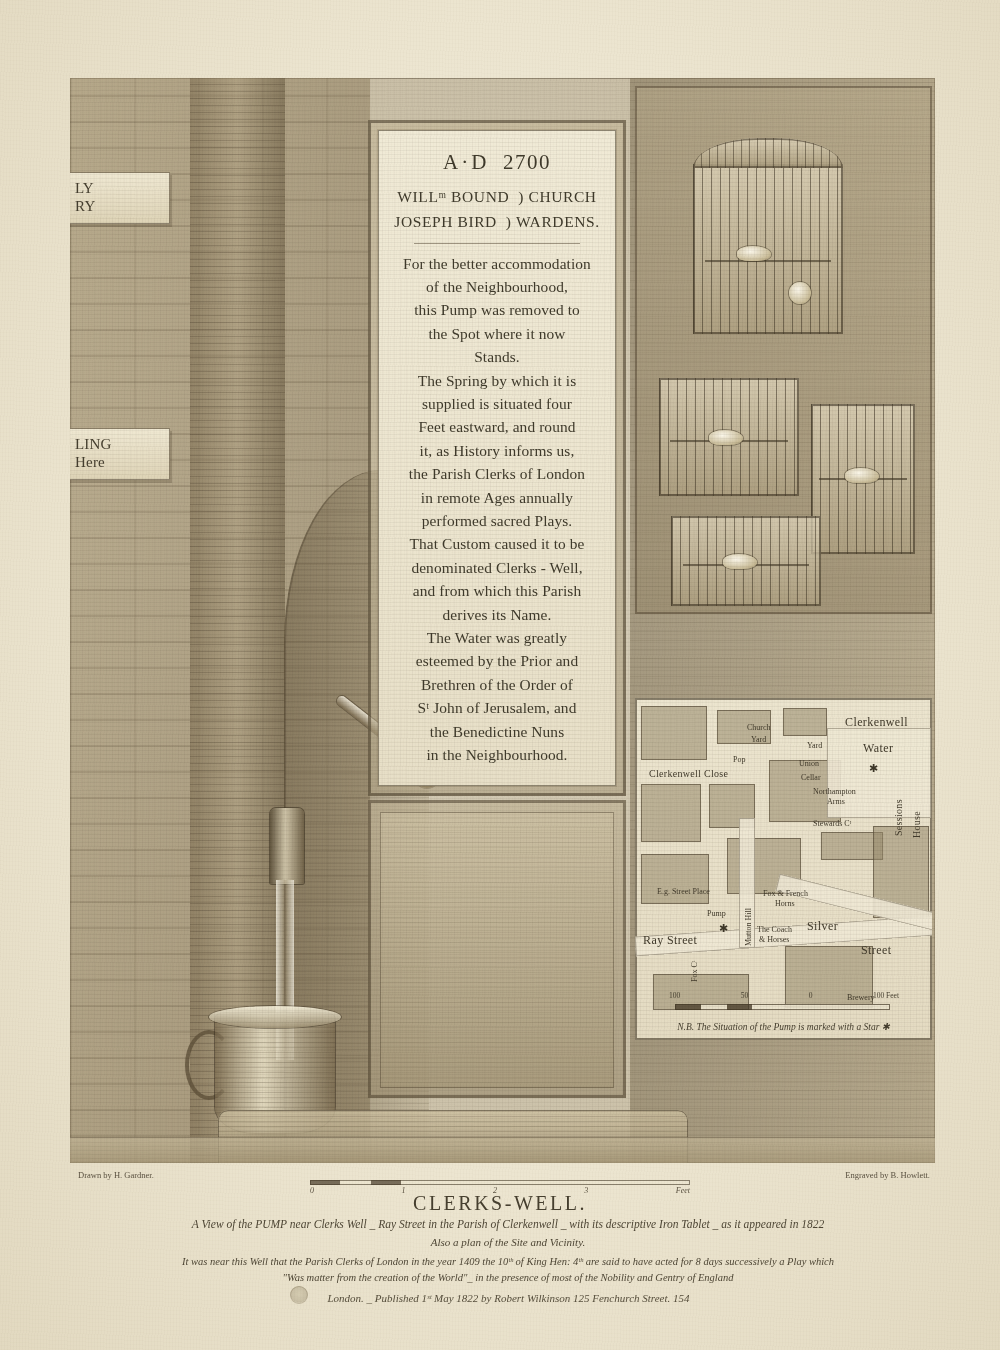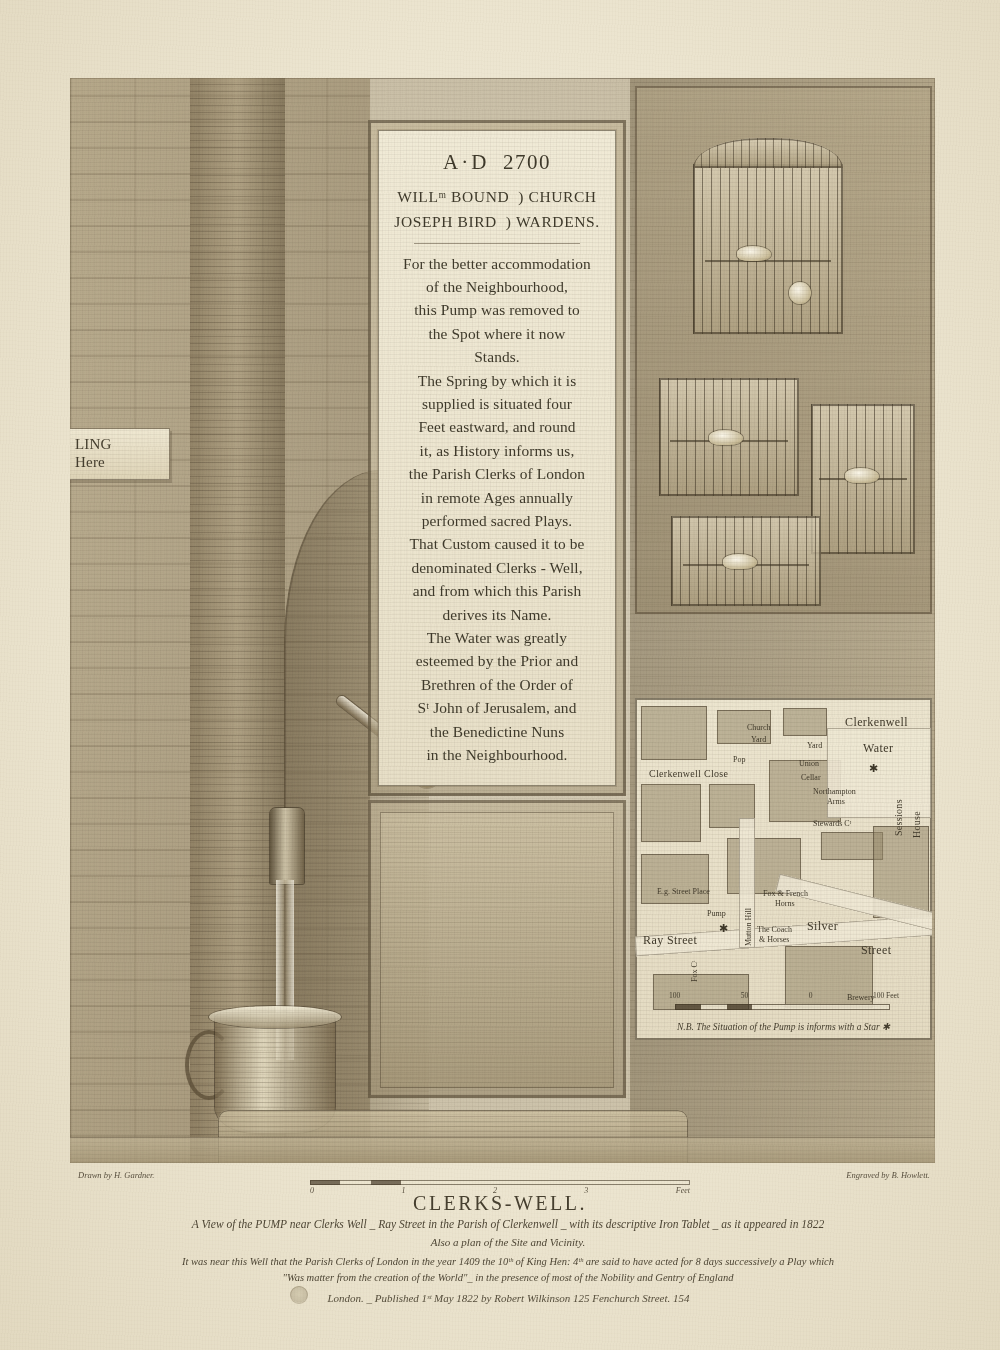--- a/index.html
+++ b/index.html
@@ -343,21 +343,20 @@
   }
   .map-note {
     position: absolute; left: 0; right: 0; bottom: 8px;
     text-align: center; font-size: 9.5px; font-style: italic;
   }
 
   
   .credit-left, .credit-right {
     position: absolute;
     font-size: 8.5px;
-    font-style: italic;
     color: #5a5140;
   }
   .credit-left { left: 78px; top: 1170px; }
   .credit-right { right: 70px; top: 1170px; }
 
   .scale-outer {
     position: absolute;
     left: 310px; top: 1180px; width: 380px;
   }
   .scale-outer .bar {
@@ -415,20 +414,24 @@
 <div id="plate">
 
   <div id="engraving">
 
     <div class="wall-left"></div>
     <div class="pier"></div>
     <div class="arch"></div>
     <div class="handle"></div>
     <div class="handle-knob"></div>
 
+    <div class="sign s1">
+      <span class="ln">LY</span>
+      <span class="ln">RY</span>
+    </div>
     <div class="sign s3">
       <span class="ln">LING</span>
       <span class="ln">Here</span>
     </div>
 
     <div class="wall-right"></div>
     <div class="cage-panel">
       <div class="cage cage1">
         <div class="dome"></div>
         <div class="perch" style="top:96px"></div>
@@ -551,21 +554,21 @@
       <div class="lbl" style="left:212px; top:296px;">Brewery</div>
       <div class="lbl rot-90" style="left:56px; top:284px;">Fox Cᵗ</div>
 
       <div class="scale-ticks">
         <span>100</span>
         <span>50</span>
         <span>0</span>
         <span>100 Feet</span>
       </div>
       <div class="scalebar"></div>
-      <div class="map-note">N.B. The Situation of the Pump is informs with a Star ✱</div>
+      <div class="map-note">N.B. The Situation of the Pump is marked with a Star ✱</div>
     </div>
 
   </div>
 
   <div class="credit-left">Drawn by H. Gardner.</div>
   <div class="credit-right">Engraved by B. Howlett.</div>
 
   <div class="scale-outer">
     <div class="bar"></div>
     <div class="nums">

